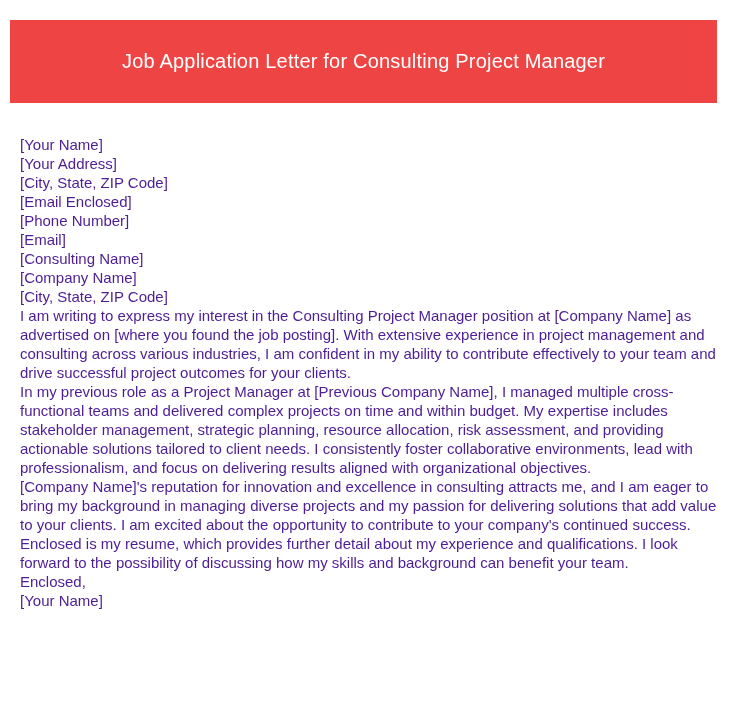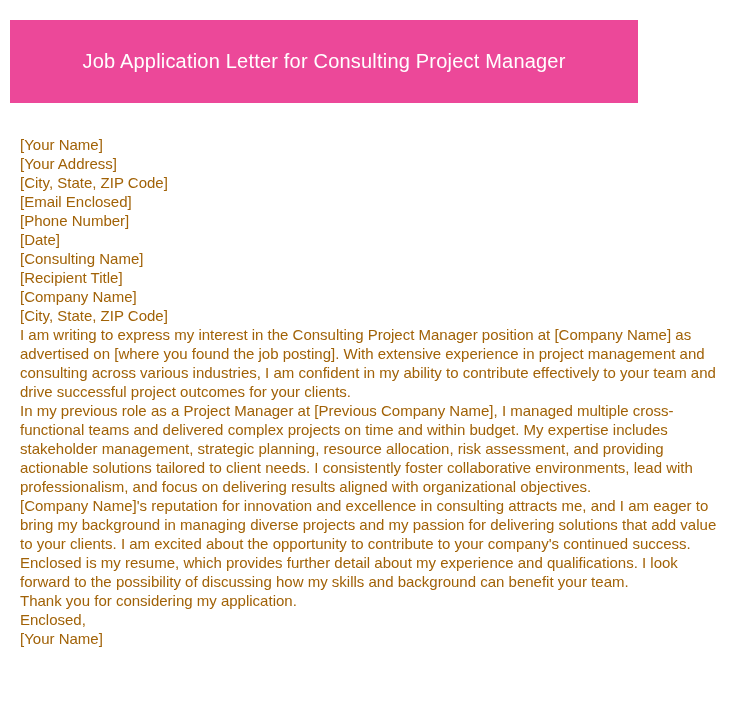--- a/index.html
+++ b/index.html
@@ -13,42 +13,42 @@
   .page {
     position: relative;
     width: 740px;
     height: 724px;
     background: #ffffff;
   }
   .header-banner {
     position: absolute;
     left: 10px;
     top: 20px;
-    width: 628px;
+    width: 707px;
     height: 83px;
-    background: #ec4899;
+    background: #ef4444;
     display: flex;
     align-items: center;
     justify-content: center;
   }
   .header-banner h1 {
     color: #ffffff;
     font-size: 20px;
     font-weight: 500;
     letter-spacing: 0.2px;
     white-space: nowrap;
   }
   .letter-body {
     position: absolute;
     left: 20px;
     top: 135px;
     width: 711px;
     font-size: 15px;
     line-height: 19px;
-    color: #a16207;
+    color: #4c1d95;
   }
   .letter-body p,
   .letter-body div {
     margin: 0;
   }
 </style>
 </head>
 <body>
 
 <div class="page">
@@ -56,30 +56,28 @@
   <div class="header-banner">
     <h1>Job Application Letter for Consulting Project Manager</h1>
   </div>
 
   <div class="letter-body">
     <div>[Your Name]</div>
     <div>[Your Address]</div>
     <div>[City, State, ZIP Code]</div>
     <div>[Email Enclosed]</div>
     <div>[Phone Number]</div>
-    <div>[Date]</div>
+    <div>[Email]</div>
     <div>[Consulting Name]</div>
-    <div>[Recipient Title]</div>
     <div>[Company Name]</div>
     <div>[City, State, ZIP Code]</div>
 
 
     <p>I am writing to express my interest in the Consulting Project Manager position at [Company Name] as advertised on [where you found the job posting]. With extensive experience in project management and consulting across various industries, I am confident in my ability to contribute effectively to your team and drive successful project outcomes for your clients.</p>
     <p>In my previous role as a Project Manager at [Previous Company Name], I managed multiple cross-functional teams and delivered complex projects on time and within budget. My expertise includes stakeholder management, strategic planning, resource allocation, risk assessment, and providing actionable solutions tailored to client needs. I consistently foster collaborative environments, lead with professionalism, and focus on delivering results aligned with organizational objectives.</p>
     <p>[Company Name]'s reputation for innovation and excellence in consulting attracts me, and I am eager to bring my background in managing diverse projects and my passion for delivering solutions that add value to your clients. I am excited about the opportunity to contribute to your company's continued success.</p>
     <p>Enclosed is my resume, which provides further detail about my experience and qualifications. I look forward to the possibility of discussing how my skills and background can benefit your team.</p>
 
-    <div>Thank you for considering my application.</div>
     <div>Enclosed,</div>
     <div>[Your Name]</div>
   </div>
 
 </div>
 
 </body></html>

